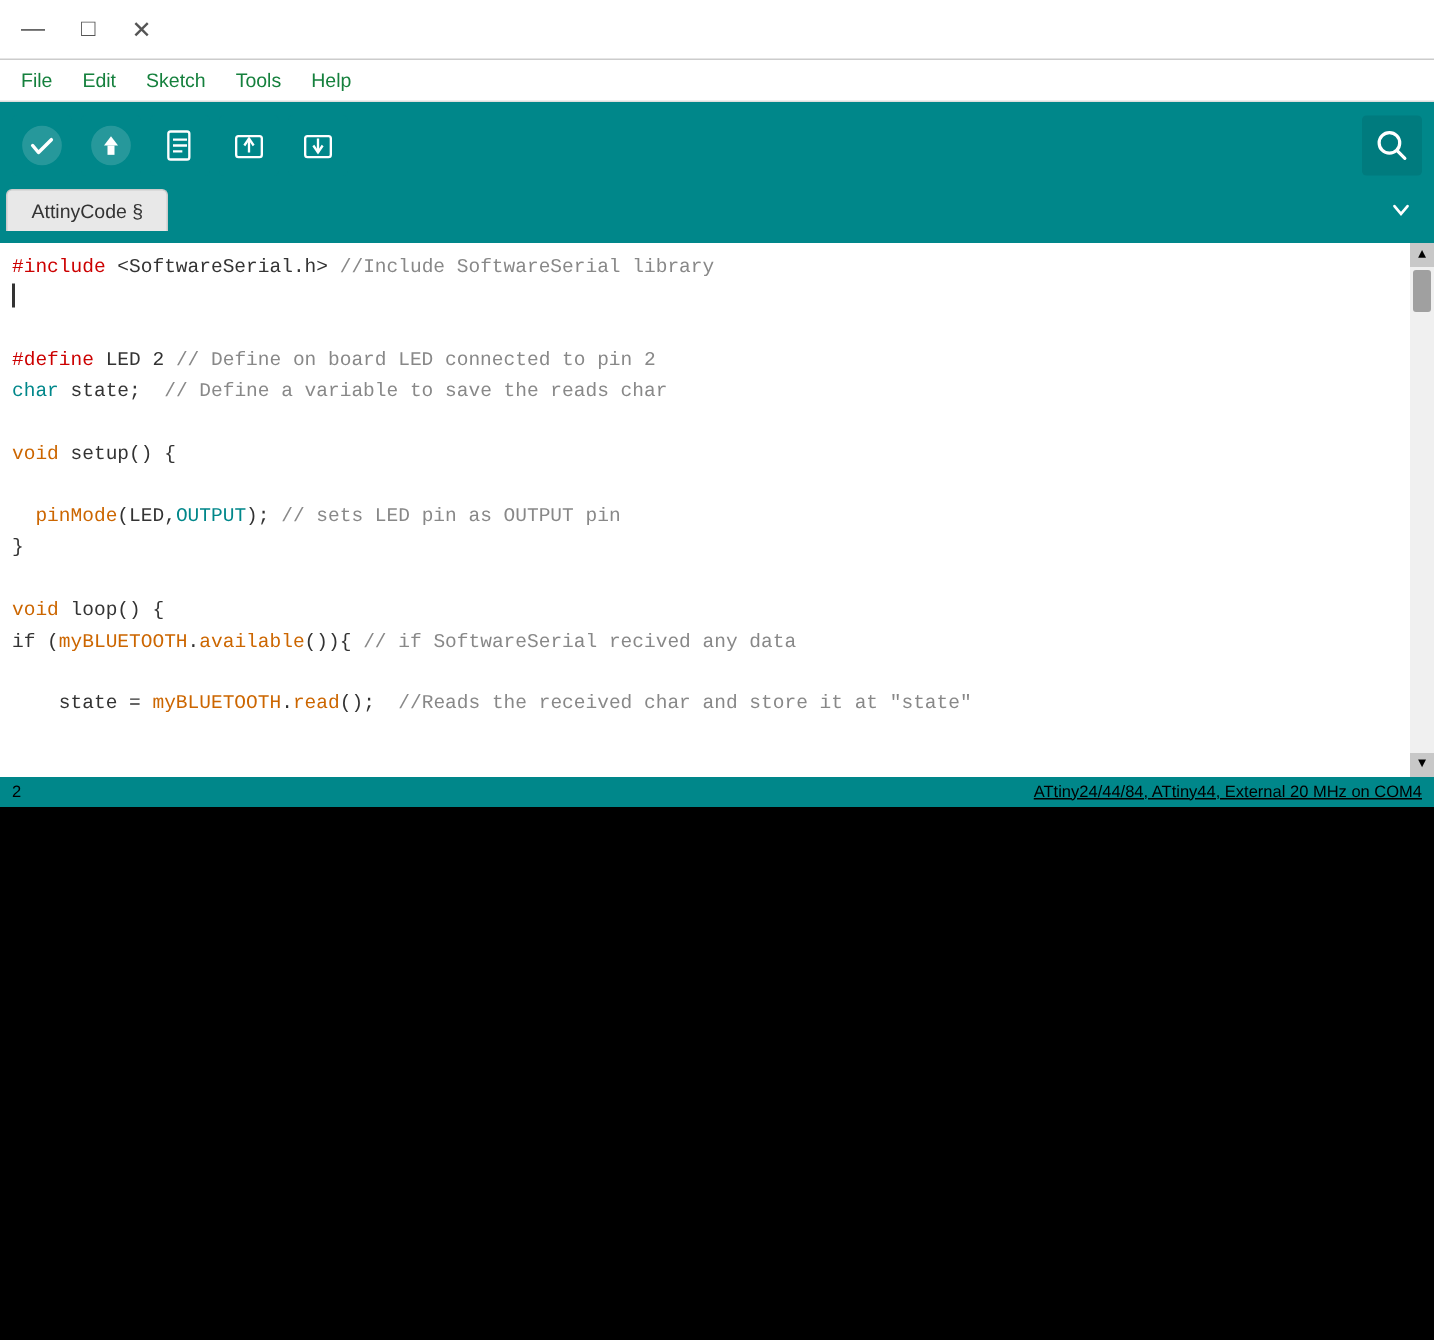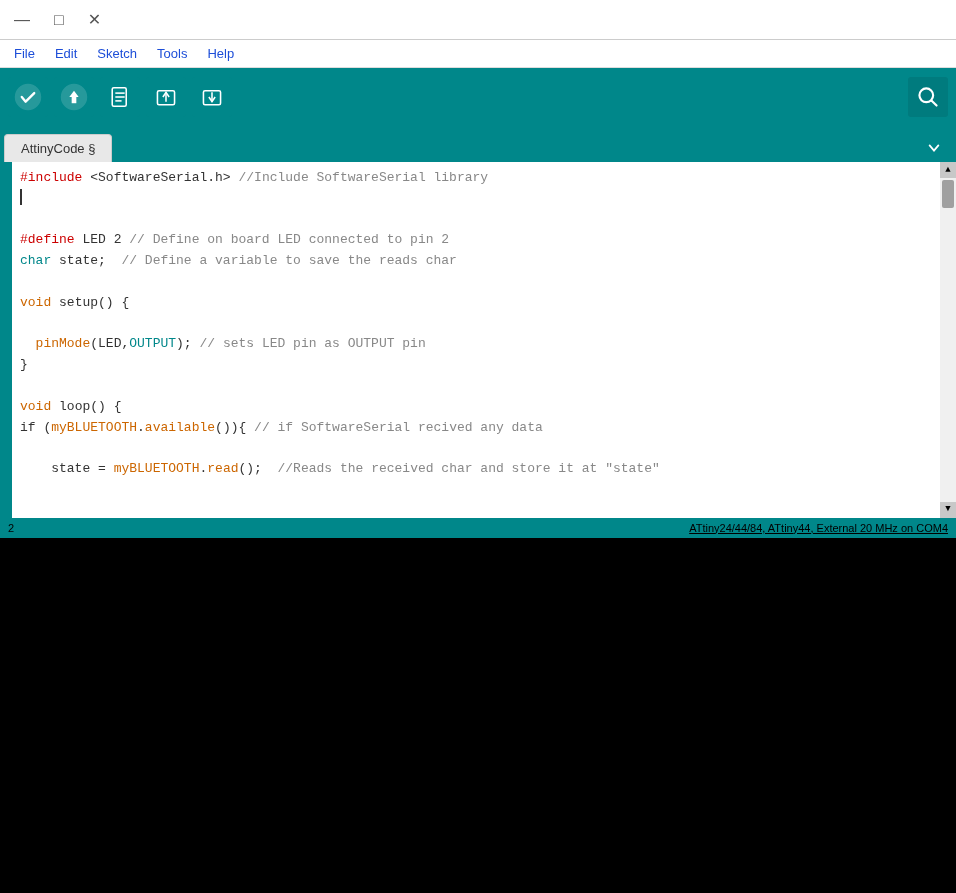--- a/index.html
+++ b/index.html
@@ -51,21 +51,21 @@
       background: #ffffff;
       height: 28px;
       display: flex;
       align-items: center;
       padding: 0 4px;
       border-bottom: 1px solid #ddd;
     }
     .menu-item {
       font-family: Arial, sans-serif;
       font-size: 13px;
-      color: #1d4ed8;
+      color: #15803d;
       padding: 2px 10px;
       cursor: pointer;
     }
 
     
     .toolbar {
       background: #00878A;
       height: 58px;
       display: flex;
       align-items: center;
@@ -98,21 +98,20 @@
       display: flex;
       align-items: center;
       justify-content: center;
     }
 
     
     .tab-bar {
       background: #00878A;
       height: 36px;
       display: flex;
-      align-items: flex-end;
       padding: 0 4px;
     }
     .tab {
       background: #e8e8e8;
       height: 28px;
       padding: 0 16px;
       display: flex;
       align-items: center;
       font-family: Arial, sans-serif;
       font-size: 13px;
@@ -191,21 +190,20 @@
     }
 
     .editor-body {
       background: #fff;
       flex: 1;
       overflow: hidden;
       position: relative;
       font-family: 'Courier New', Courier, monospace;
       font-size: 13px;
       line-height: 1.6;
-      margin-left: 12px;
     }
     .code-content {
       padding: 6px 8px 6px 8px;
       padding-right: 20px;
     }
     .line { display: block; white-space: pre; }
     span.c { color: #cc6600; }
     span.b { color: #00878A; }
     span.grey { color: #888; }
     span.r { color: #cc0000; }

